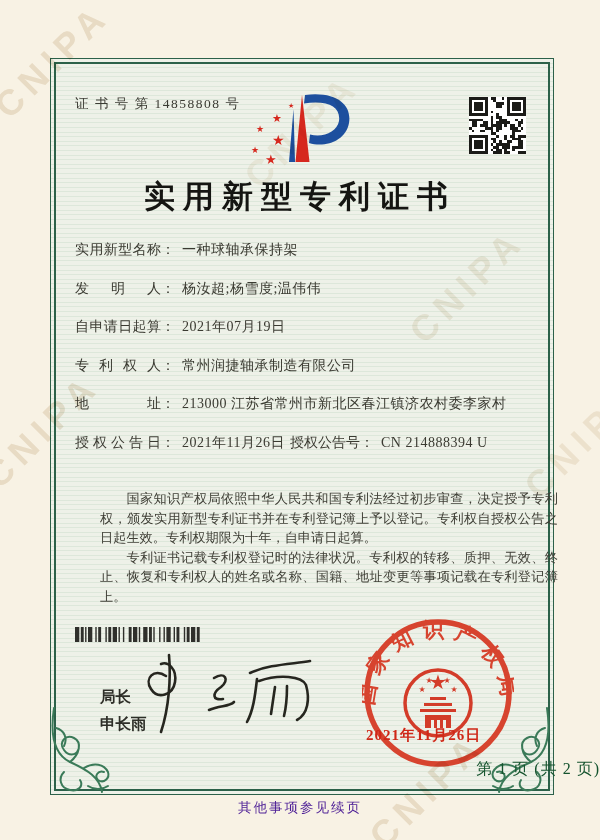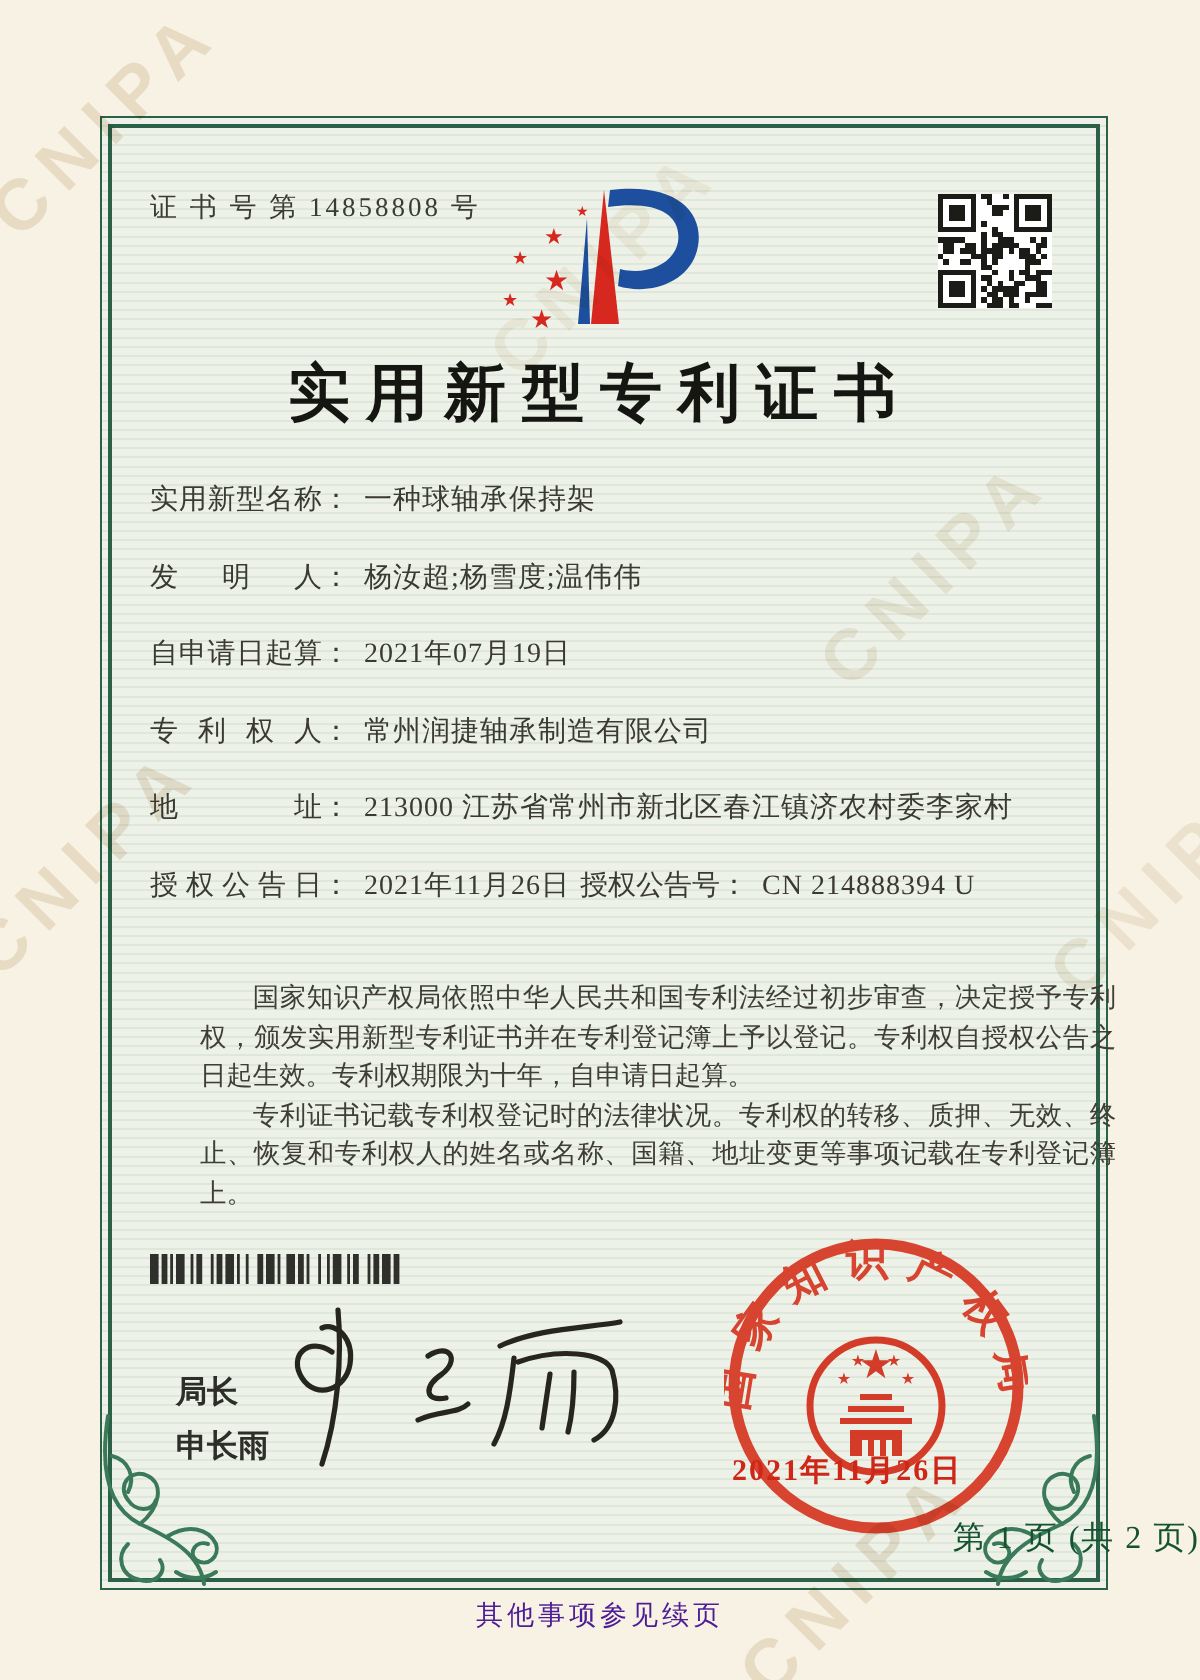--- a/index.html
+++ b/index.html
@@ -34,21 +34,21 @@
   .grant-row{position:relative;}
   .grant-no{position:absolute;left:215px;top:0;white-space:nowrap;}
   .grant-no .flabel{width:70px;}
 
   .paras{position:absolute;left:72px;top:489px;width:458px;font-size:13.2px;line-height:19.5px;
          color:#3e3e35;text-align:justify;margin-left:28px;}
   .paras p{margin:0;text-indent:2em;}
 
   .barcode{position:absolute;left:75px;top:627px;width:172px;height:15px;}
 
-  .signatory{position:absolute;left:88px;top:683px;font-size:15.5px;font-weight:bold;color:#2e2e28;line-height:27px;}
+  .signatory{position:absolute;left:100px;top:683px;font-size:15.5px;font-weight:bold;color:#2e2e28;line-height:27px;}
   .signature{position:absolute;left:128px;top:648px;width:205px;height:100px;}
 
   .seal{position:absolute;left:362px;top:617px;width:152px;height:152px;opacity:.93;}
   .seal-date{position:absolute;left:366px;top:726px;width:160px;font-size:15px;font-weight:bold;
              color:#cf2717;letter-spacing:1px;white-space:nowrap;}
 
   .page-num{position:absolute;left:0;top:759px;width:100%;text-align:right;font-size:16px;color:#14532d;letter-spacing:1px;}
   .cont-note{position:absolute;left:0;top:799px;width:100%;text-align:center;font-size:13.5px;color:#4c1d95;letter-spacing:2px;}
 
   .corner{position:absolute;z-index:2;width:95px;height:95px;}

